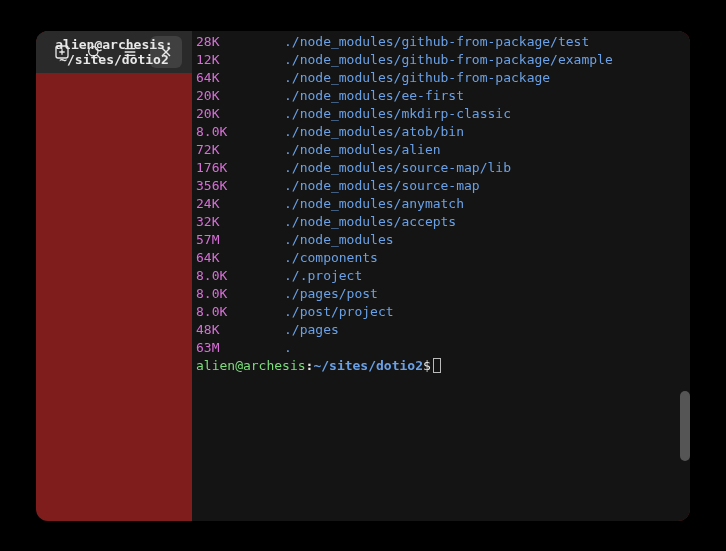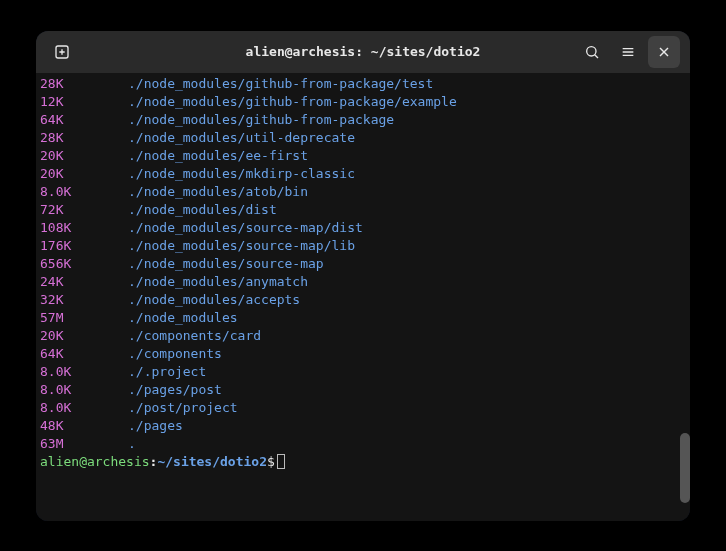--- a/index.html
+++ b/index.html
@@ -9,25 +9,24 @@
       height: 551px;
       font-family: 'Menlo', 'Consolas', monospace;
       font-size: 13px;
       display: flex;
       align-items: center;
       justify-content: center;
     }
     .terminal-window {
       width: 654px;
       height: 490px;
-      background: #0f172a;
+      background: #7f1d1d;
       border-radius: 12px;
       overflow: hidden;
       display: flex;
-      flex-direction: column;
       position: relative;
     }
     .titlebar {
       background: #2a2a2a;
       height: 42px;
       display: flex;
       align-items: center;
       padding: 0 10px;
       position: relative;
     }
@@ -128,32 +127,29 @@
           </svg>
       </div>
     </div>
   </div>
 
   <div class="terminal-body">
     <div id="output">
         <div class="line"><span class="size">28K</span><span class="path">./node_modules/github-from-package/test</span></div>
         <div class="line"><span class="size">12K</span><span class="path">./node_modules/github-from-package/example</span></div>
         <div class="line"><span class="size">64K</span><span class="path">./node_modules/github-from-package</span></div>
-        <div class="line"><span class="size">28K</span><span class="path">./node_modules/util-deprecate</span></div>
         <div class="line"><span class="size">20K</span><span class="path">./node_modules/ee-first</span></div>
         <div class="line"><span class="size">20K</span><span class="path">./node_modules/mkdirp-classic</span></div>
         <div class="line"><span class="size">8.0K</span><span class="path">./node_modules/atob/bin</span></div>
-        <div class="line"><span class="size">72K</span><span class="path">./node_modules/dist</span></div>
-        <div class="line"><span class="size">108K</span><span class="path">./node_modules/source-map/dist</span></div>
+        <div class="line"><span class="size">72K</span><span class="path">./node_modules/alien</span></div>
         <div class="line"><span class="size">176K</span><span class="path">./node_modules/source-map/lib</span></div>
-        <div class="line"><span class="size">656K</span><span class="path">./node_modules/source-map</span></div>
+        <div class="line"><span class="size">356K</span><span class="path">./node_modules/source-map</span></div>
         <div class="line"><span class="size">24K</span><span class="path">./node_modules/anymatch</span></div>
         <div class="line"><span class="size">32K</span><span class="path">./node_modules/accepts</span></div>
         <div class="line"><span class="size">57M</span><span class="path">./node_modules</span></div>
-        <div class="line"><span class="size">20K</span><span class="path">./components/card</span></div>
         <div class="line"><span class="size">64K</span><span class="path">./components</span></div>
         <div class="line"><span class="size">8.0K</span><span class="path">./.project</span></div>
         <div class="line"><span class="size">8.0K</span><span class="path">./pages/post</span></div>
         <div class="line"><span class="size">8.0K</span><span class="path">./post/project</span></div>
         <div class="line"><span class="size">48K</span><span class="path">./pages</span></div>
         <div class="line"><span class="size">63M</span><span class="path">.</span></div>
       </div>
     <div class="line"><span class="prompt-user">alien@archesis</span><span class="prompt-colon">:</span><span class="prompt-path">~/sites/dotio2</span><span class="prompt-dollar">$</span><span class="cursor"></span></div>
     <div class="scrollbar"></div>
   </div>

